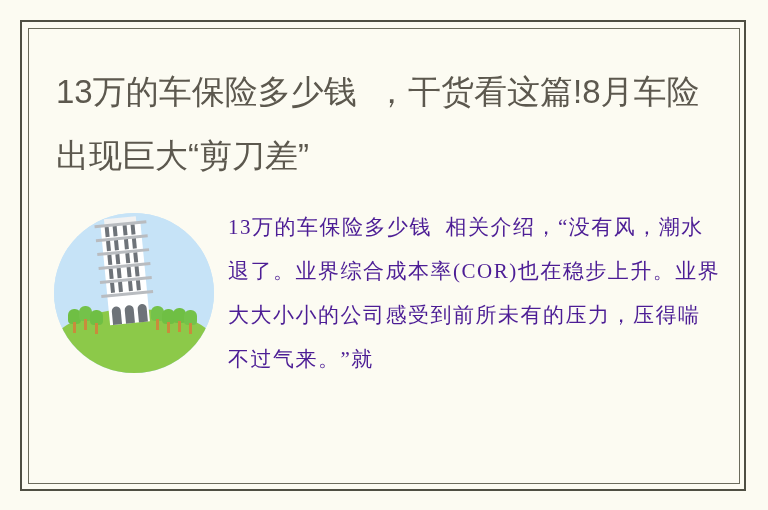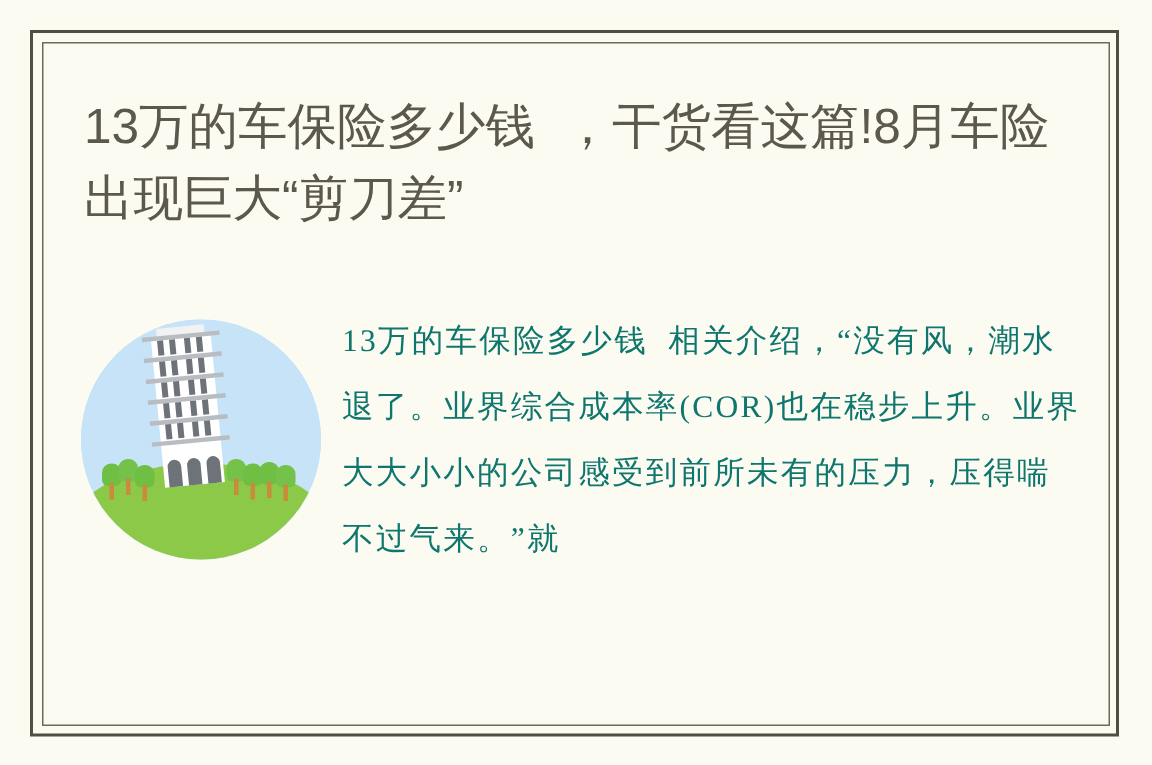--- a/index.html
+++ b/index.html
@@ -51,21 +51,21 @@
     height: 412px;
   }
 
   
   .title {
     position: absolute;
     left: 6px;
     top: 10px;
     width: 660px;
     font-size: 33px;
-    line-height: 48px;
+    line-height: 64px;
     color: #5c584e;
     font-weight: 400;
     letter-spacing: 0px;
     white-space: pre-wrap;
     font-family: "Liberation Sans", "DejaVu Sans", sans-serif;
   }
 
   
   .body-row {
     position: absolute;
@@ -187,21 +187,21 @@
   }
 
   
   .para {
     position: absolute;
     left: 178px;
     top: 0px;
     width: 494px;
     font-size: 21px;
     line-height: 44px;
-    color: #0f766e;
+    color: #4c1d95;
     font-family: "Liberation Serif", "DejaVu Serif", serif;
     letter-spacing: 1.5px;
     white-space: pre-wrap;
     word-break: break-all;
   }
 </style>
 </head>
 <body>
 
 <div id="page">

